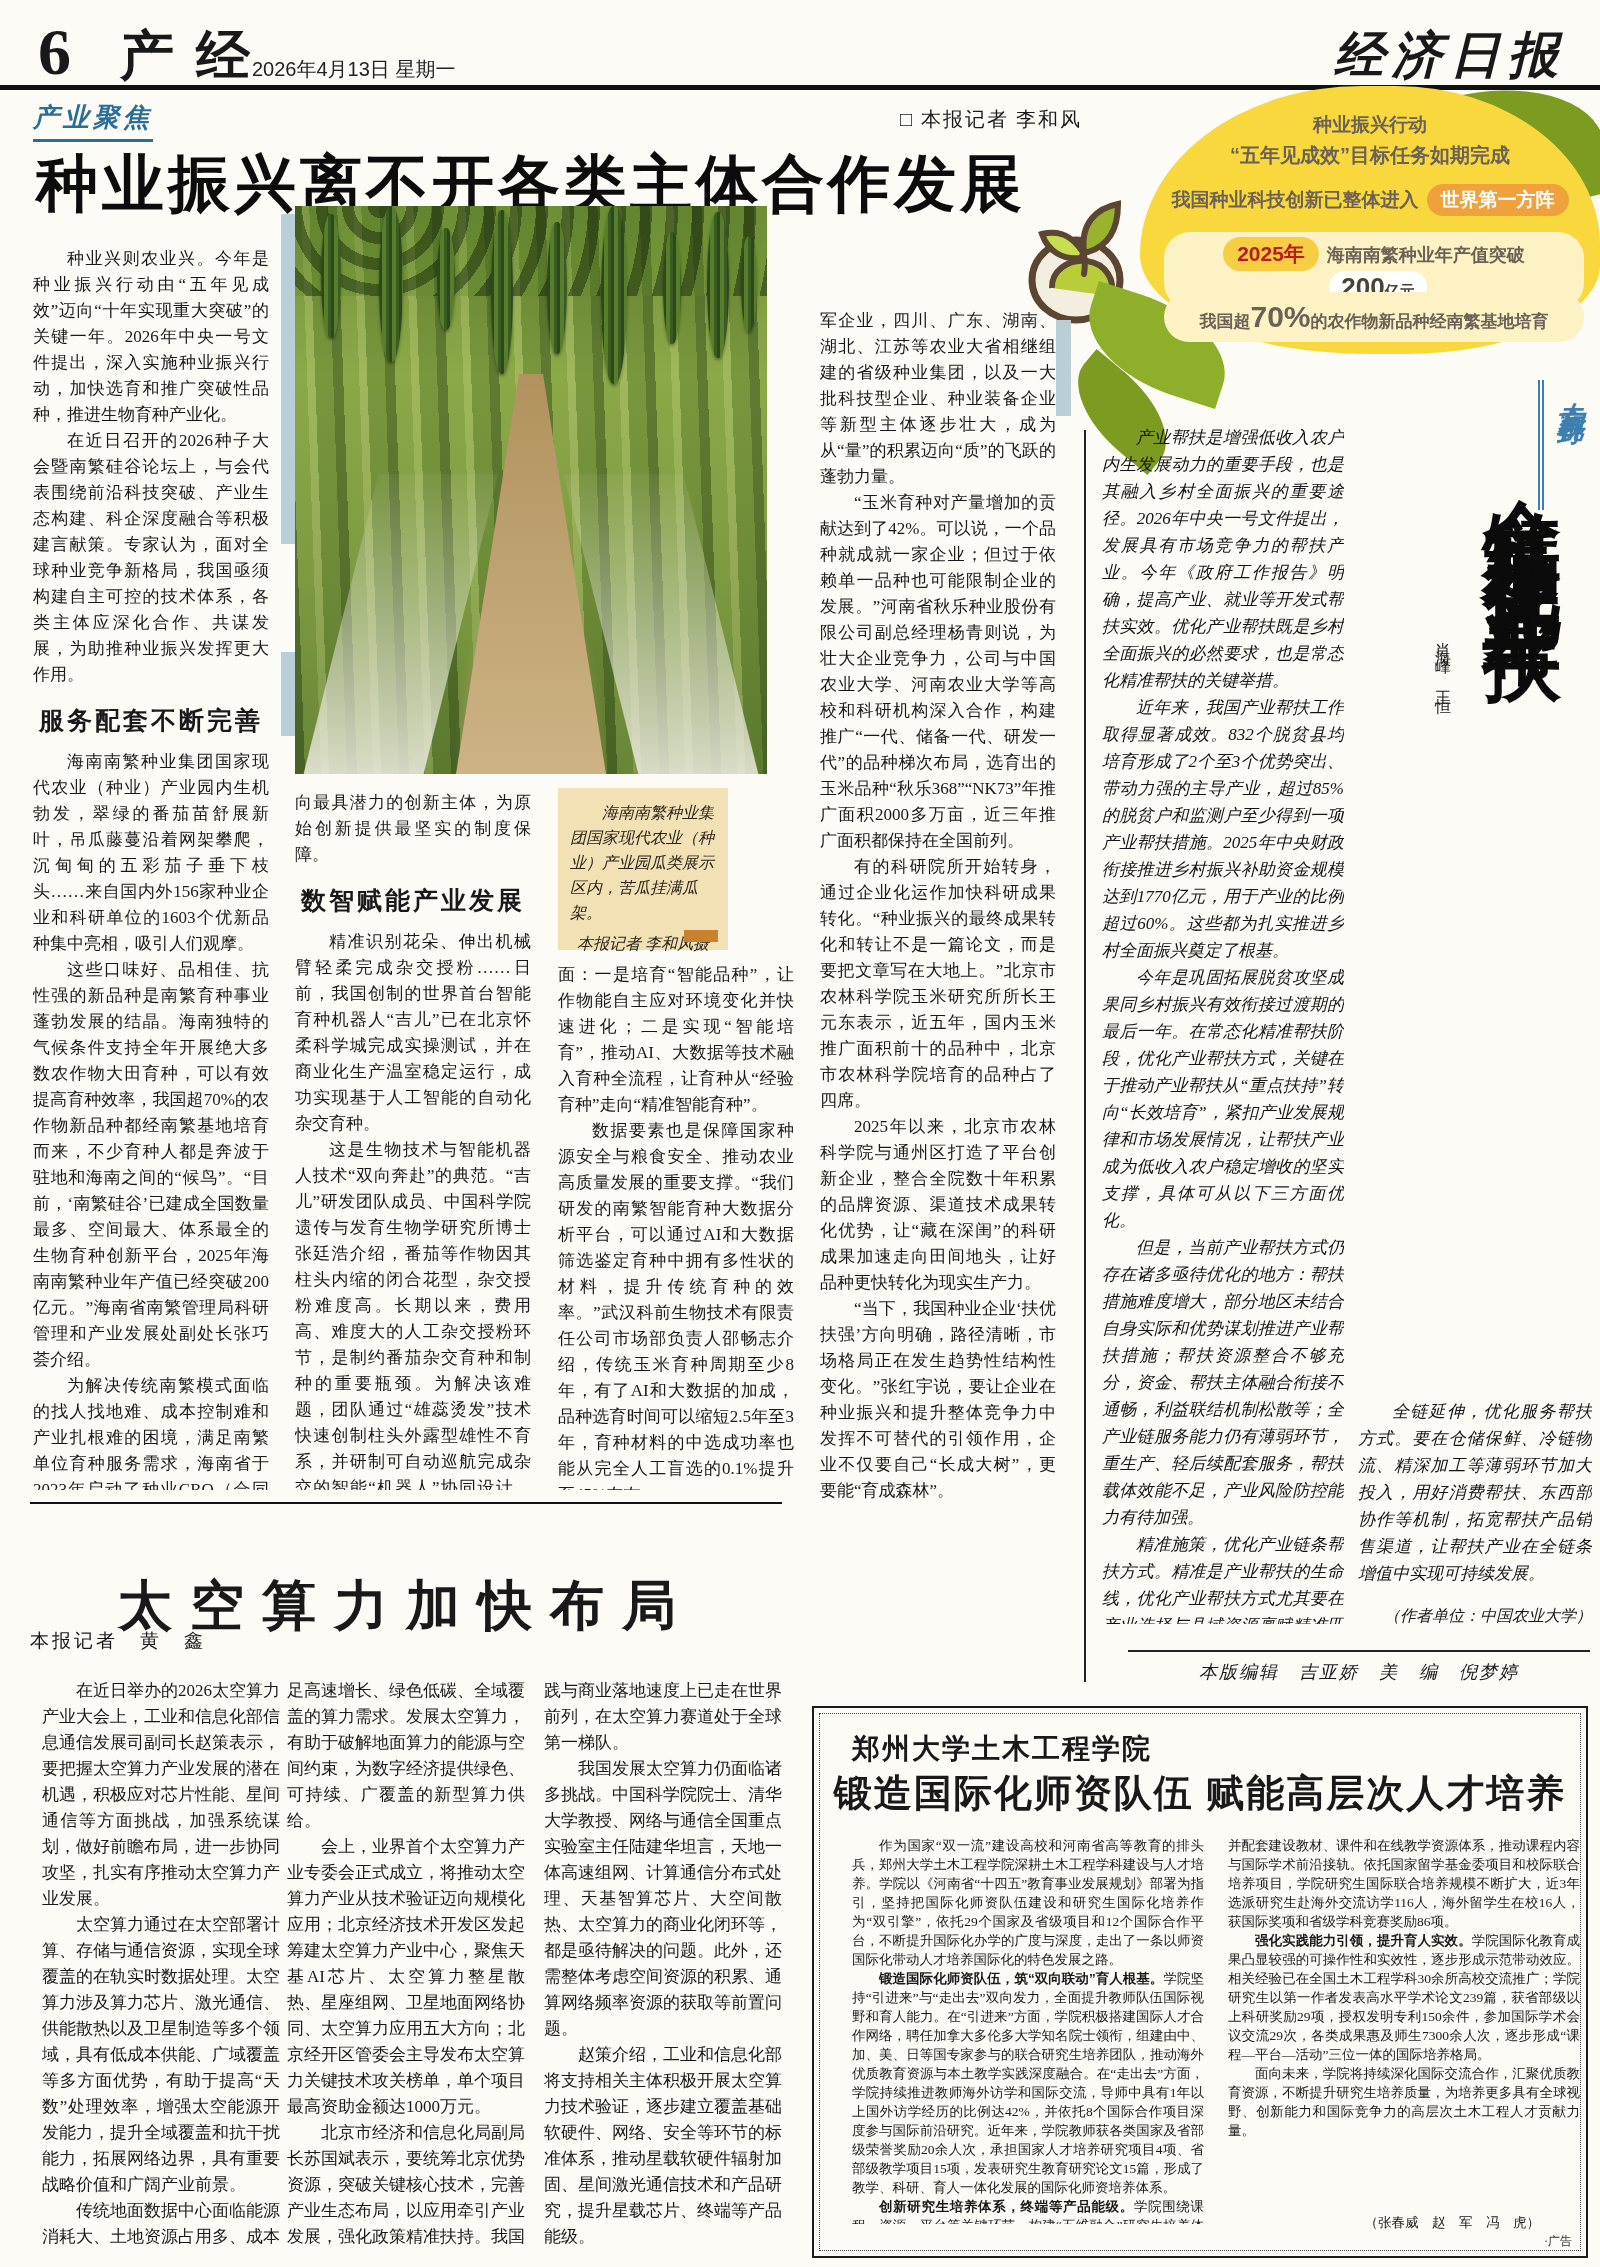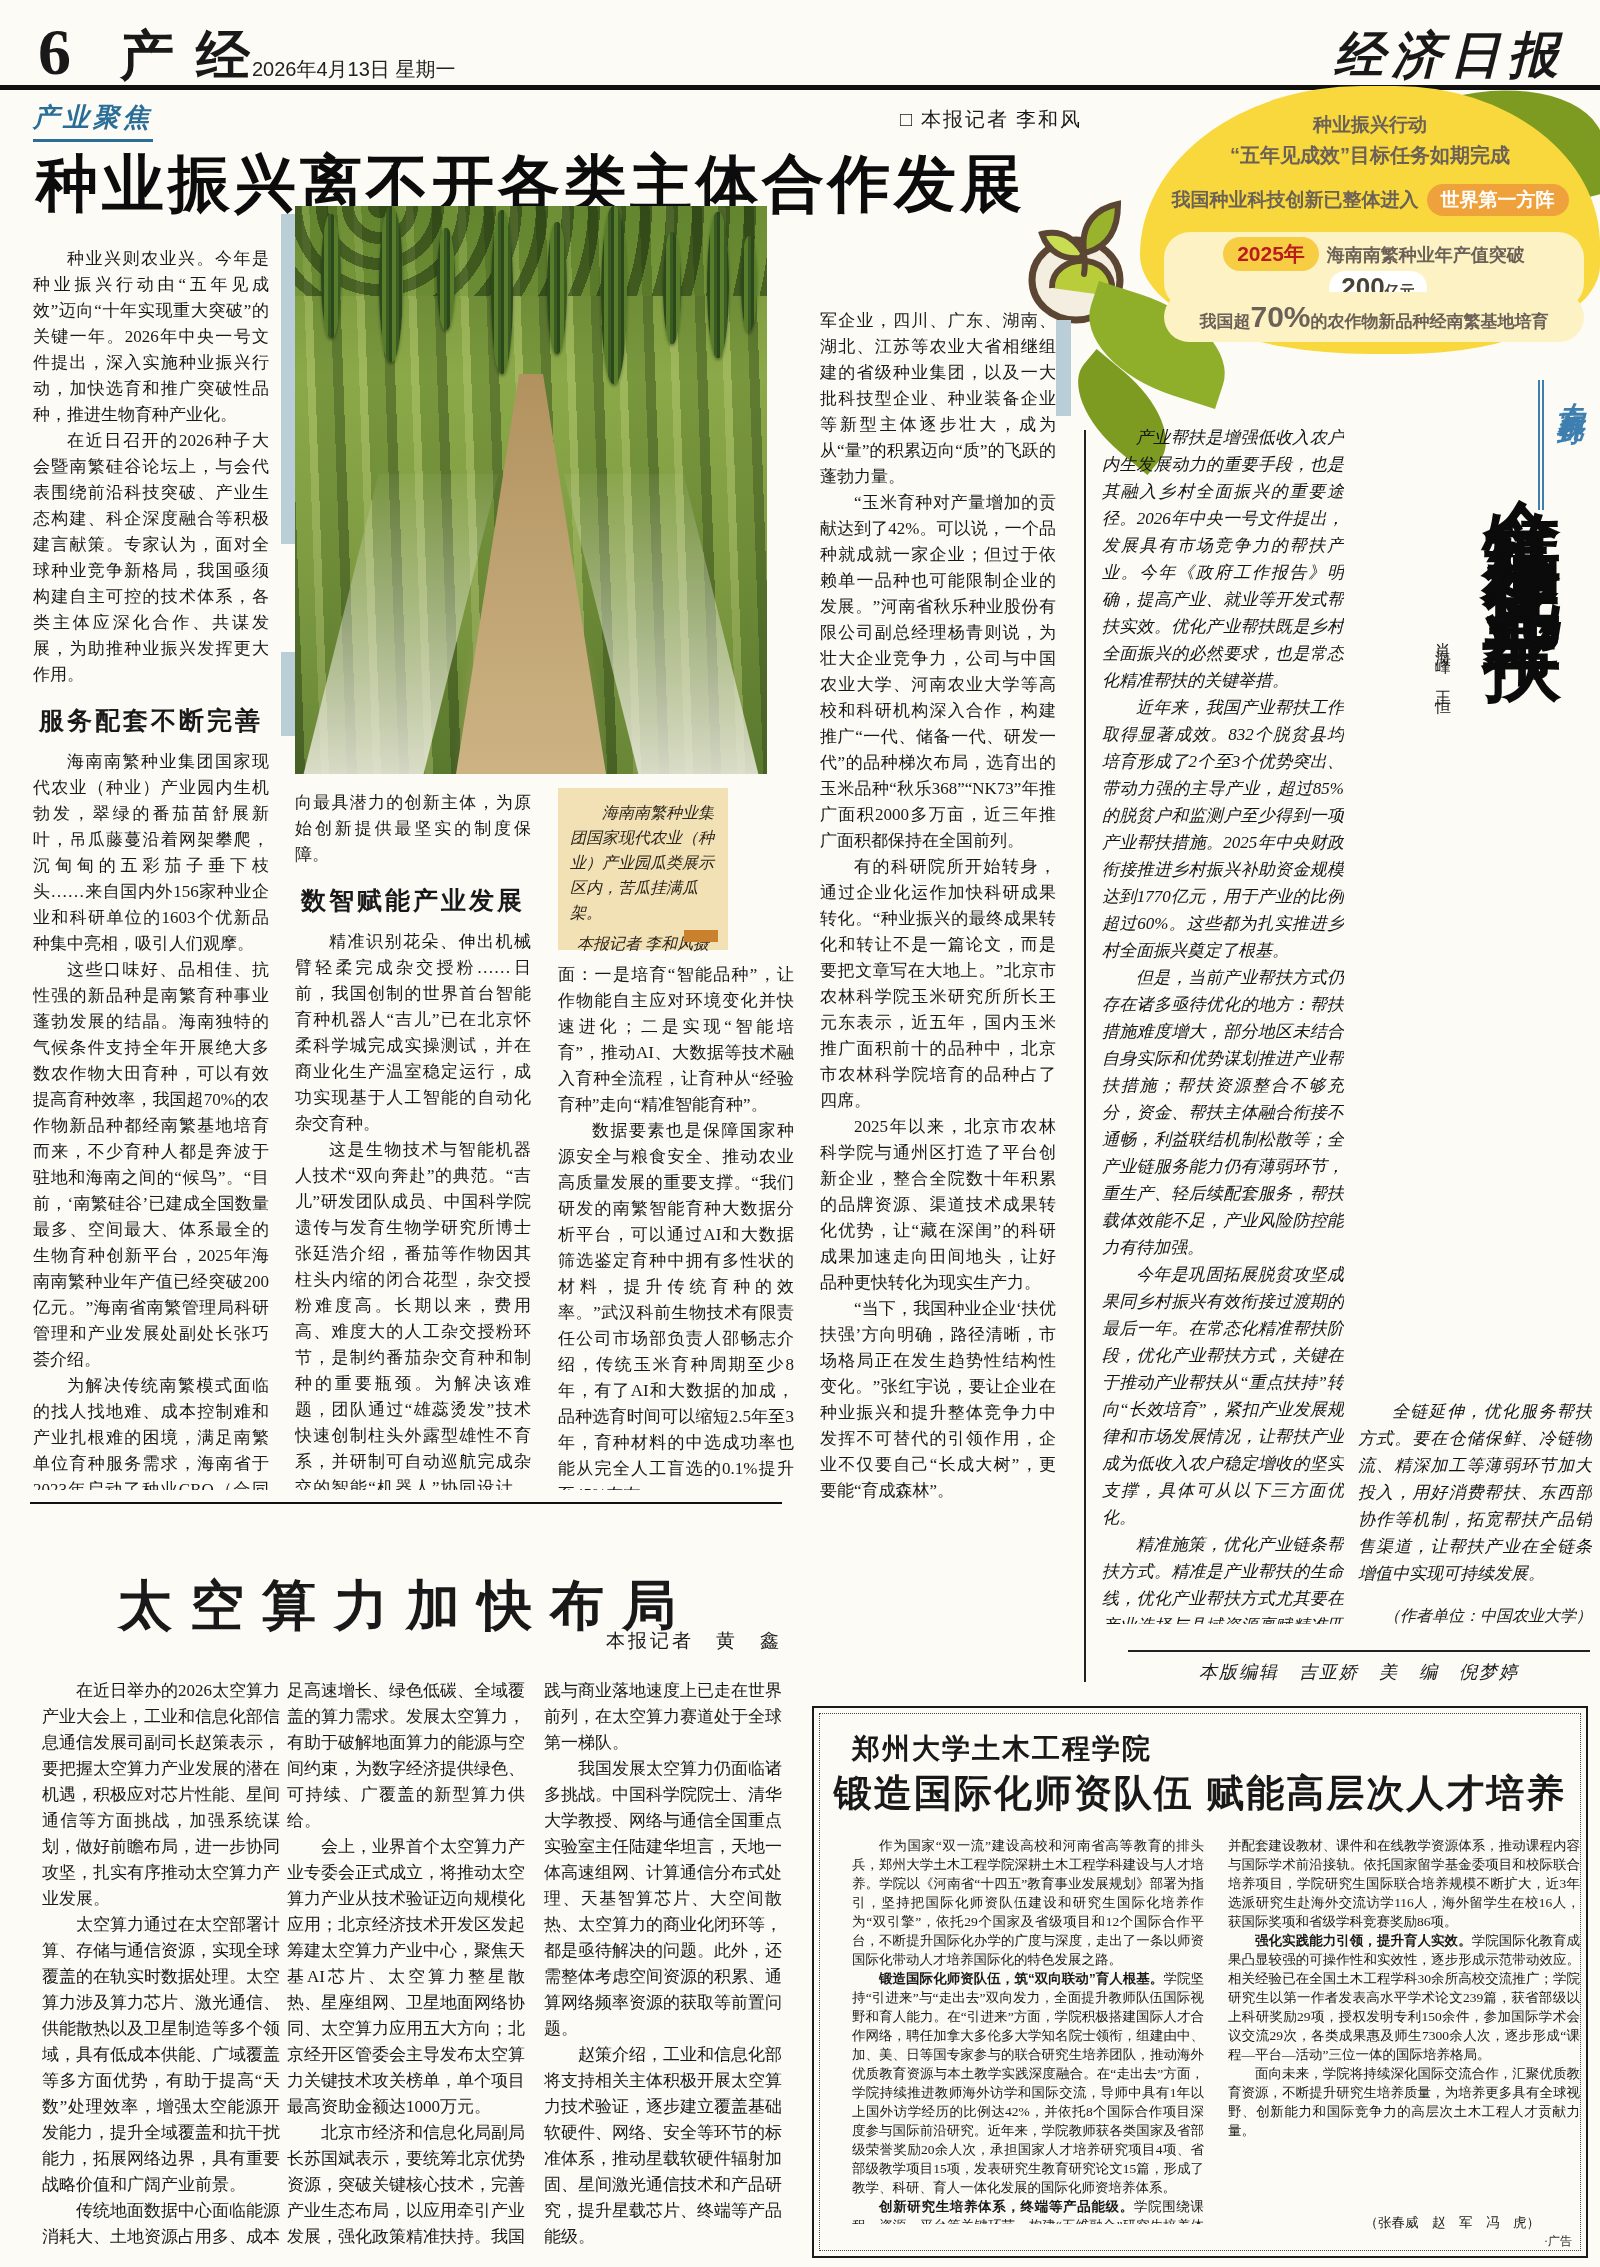--- a/index.html
+++ b/index.html
@@ -85,21 +85,21 @@
     font:16px "Liberation Serif",serif;letter-spacing:8px;}
   .exp-attr{position:absolute;left:1358px;top:1606px;width:234px;text-align:right;
     font:italic 16px "Liberation Serif",serif;}
   .ed-rule{position:absolute;left:1128px;top:1650px;width:462px;height:2px;background:#222;}
   .editors{position:absolute;left:1128px;top:1660px;width:462px;text-align:center;
     font:italic 18px "Liberation Serif",serif;letter-spacing:2px;}
   
   .space-rule{position:absolute;left:30px;top:1502px;width:752px;height:2px;background:#111;}
   .space-headline{position:absolute;left:30px;top:1534px;width:752px;text-align:center;
     font:bold 54px "Liberation Serif",serif;letter-spacing:18px;margin-top:36px;}
-  .space-byline{position:absolute;left:30px;top:1628px;width:752px;text-align:right;
+  .space-byline{position:absolute;left:30px;top:1628px;width:752px;text-align:left;
     font:19px "Liberation Serif",serif;letter-spacing:3px;}
   .sc{position:absolute;top:1678px;width:238px;height:572px;font:17px/26px "Liberation Serif",serif;
     text-align:justify;overflow:hidden;}
   .sc p{margin:0;text-indent:2em;}
   
   .ad{position:absolute;left:812px;top:1706px;width:776px;height:552px;border:2px solid #1a1a1a;
     box-sizing:border-box;padding:5px;}
   .ad-inner{position:relative;border:1px dotted #444;width:100%;height:100%;box-sizing:border-box;}
   .ad-org{position:absolute;left:32px;top:16px;font:bold 28px "Liberation Sans",sans-serif;letter-spacing:2px;}
   .ad-headline{position:absolute;left:0;top:54px;width:100%;text-align:center;
@@ -222,22 +222,22 @@
   </div>
 
   <div class="vrule"></div>
   <div class="exp-label">专家视野</div>
   <div class="exp-title">全链延伸优化产业帮扶</div>
   <div class="exp-authors">肖海峰　王恒</div>
   <div class="exp-col kai" style="left:1102px;top:424px;width:242px;height:1200px;">
     <div>
         <p>产业帮扶是增强低收入农户内生发展动力的重要手段，也是其融入乡村全面振兴的重要途径。2026年中央一号文件提出，发展具有市场竞争力的帮扶产业。今年《政府工作报告》明确，提高产业、就业等开发式帮扶实效。优化产业帮扶既是乡村全面振兴的必然要求，也是常态化精准帮扶的关键举措。</p>
         <p>近年来，我国产业帮扶工作取得显著成效。832个脱贫县均培育形成了2个至3个优势突出、带动力强的主导产业，超过85%的脱贫户和监测户至少得到一项产业帮扶措施。2025年中央财政衔接推进乡村振兴补助资金规模达到1770亿元，用于产业的比例超过60%。这些都为扎实推进乡村全面振兴奠定了根基。</p>
+        <p>今年是巩固拓展脱贫攻坚成果同乡村振兴有效衔接过渡期的最后一年。在常态化精准帮扶阶段，优化产业帮扶方式，关键在于推动产业帮扶从“重点扶持”转向“长效培育”，紧扣产业发展规律和市场发展情况，让帮扶产业成为低收入农户稳定增收的坚实支撑，具体可从以下三方面优化。</p>
         <p>但是，当前产业帮扶方式仍存在诸多亟待优化的地方：帮扶措施难度增大，部分地区未结合自身实际和优势谋划推进产业帮扶措施；帮扶资源整合不够充分，资金、帮扶主体融合衔接不通畅，利益联结机制松散等；全产业链服务能力仍有薄弱环节，重生产、轻后续配套服务，帮扶载体效能不足，产业风险防控能力有待加强。</p>
-        <p>今年是巩固拓展脱贫攻坚成果同乡村振兴有效衔接过渡期的最后一年。在常态化精准帮扶阶段，优化产业帮扶方式，关键在于推动产业帮扶从“重点扶持”转向“长效培育”，紧扣产业发展规律和市场发展情况，让帮扶产业成为低收入农户稳定增收的坚实支撑，具体可从以下三方面优化。</p>
         <p>精准施策，优化产业链条帮扶方式。精准是产业帮扶的生命线，优化产业帮扶方式尤其要在产业选择与县域资源禀赋精准匹配上下功夫，宜种则种、宜养则养、宜加则加，推动帮扶产业差异化发展。针对帮扶产业规模小、升级难、链条短等问题，将帮扶资金、政策重点聚焦于补链延链强链，推动帮扶产业向规模化、特色化、品牌化方向发展。</p>
       </div>
   </div>
   <div class="exp-col kai" style="left:1358px;top:1398px;width:234px;height:200px;">
     <div>
         <p>全链延伸，优化服务帮扶方式。要在仓储保鲜、冷链物流、精深加工等薄弱环节加大投入，用好消费帮扶、东西部协作等机制，拓宽帮扶产品销售渠道，让帮扶产业在全链条增值中实现可持续发展。</p>
       </div>
   </div>
   <div class="exp-attr">（作者单位：中国农业大学）</div>
   <div class="ed-rule"></div>

